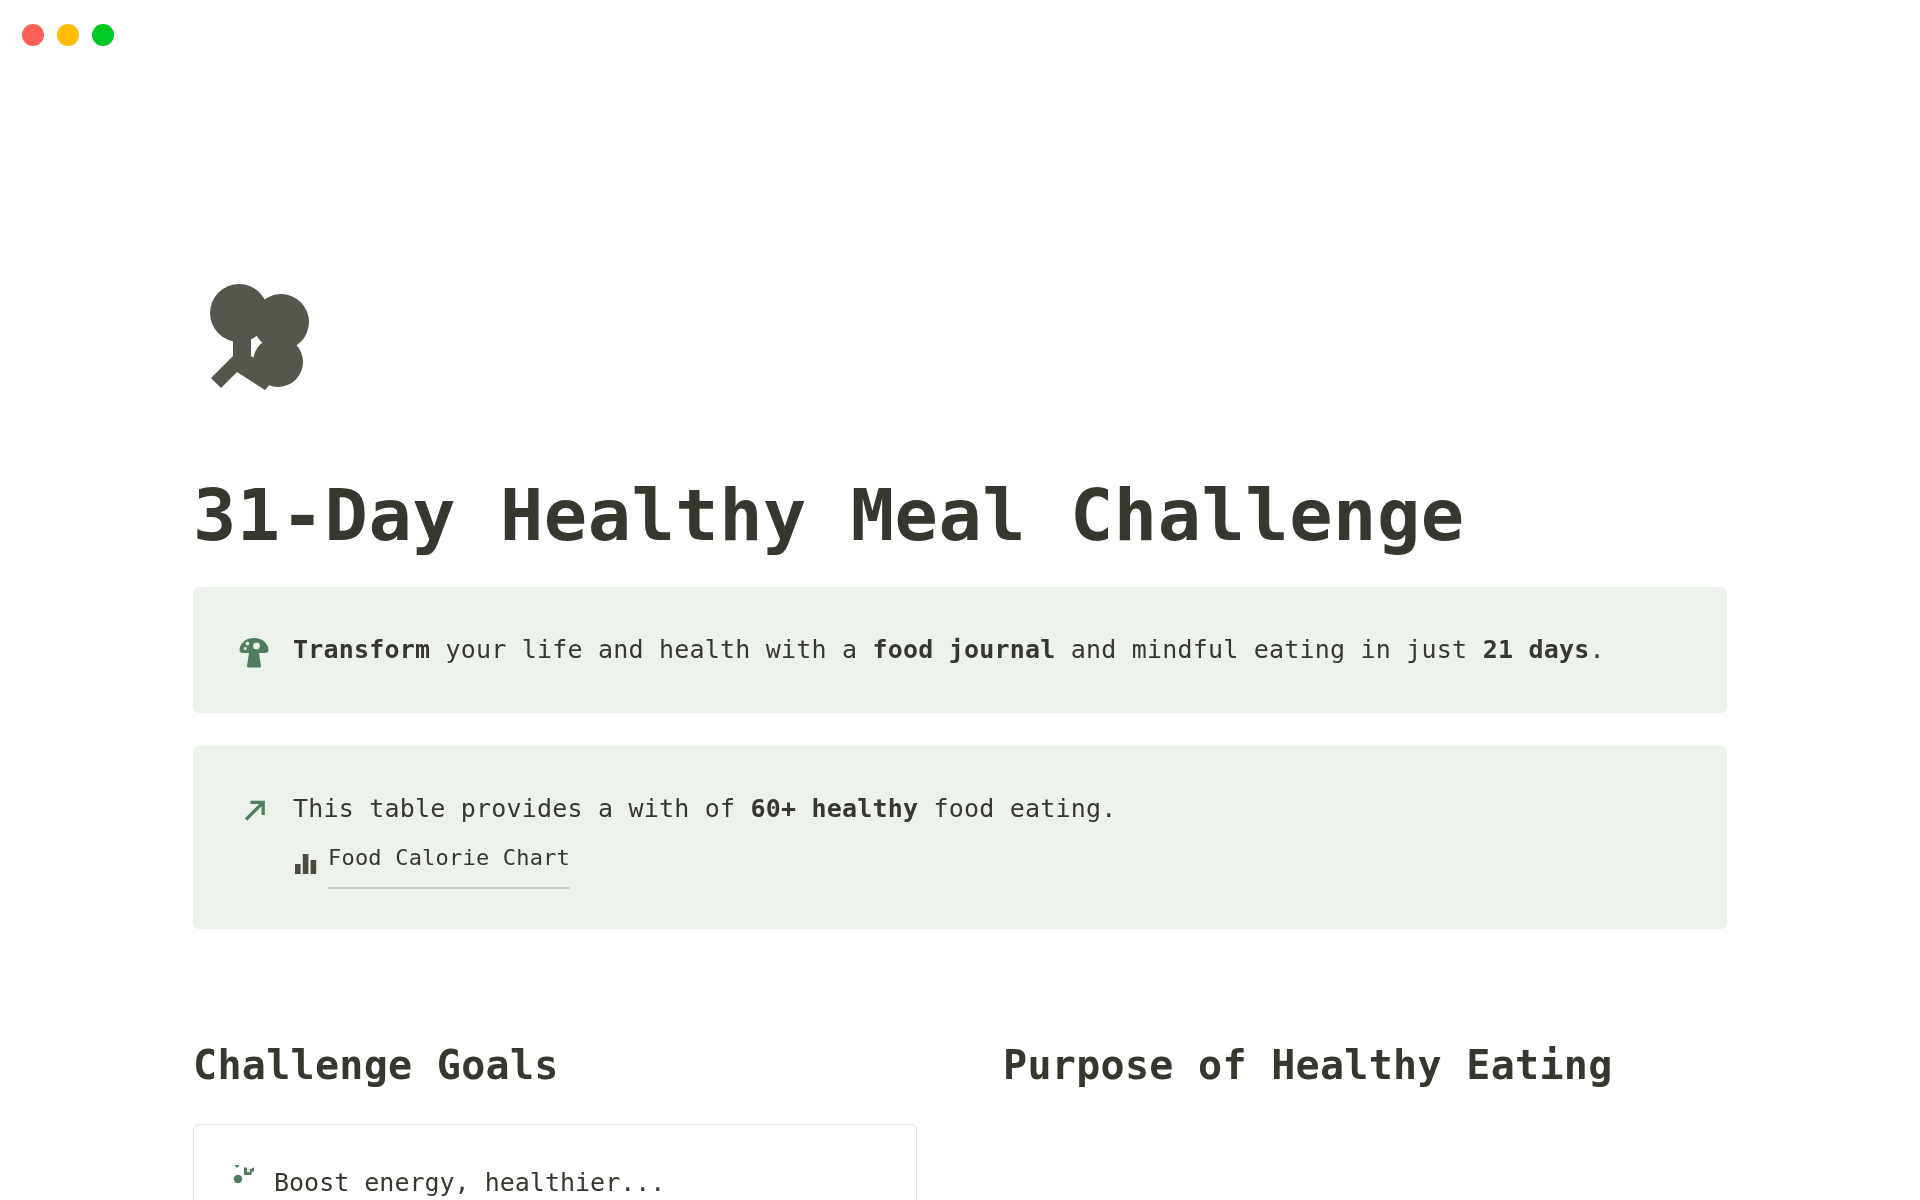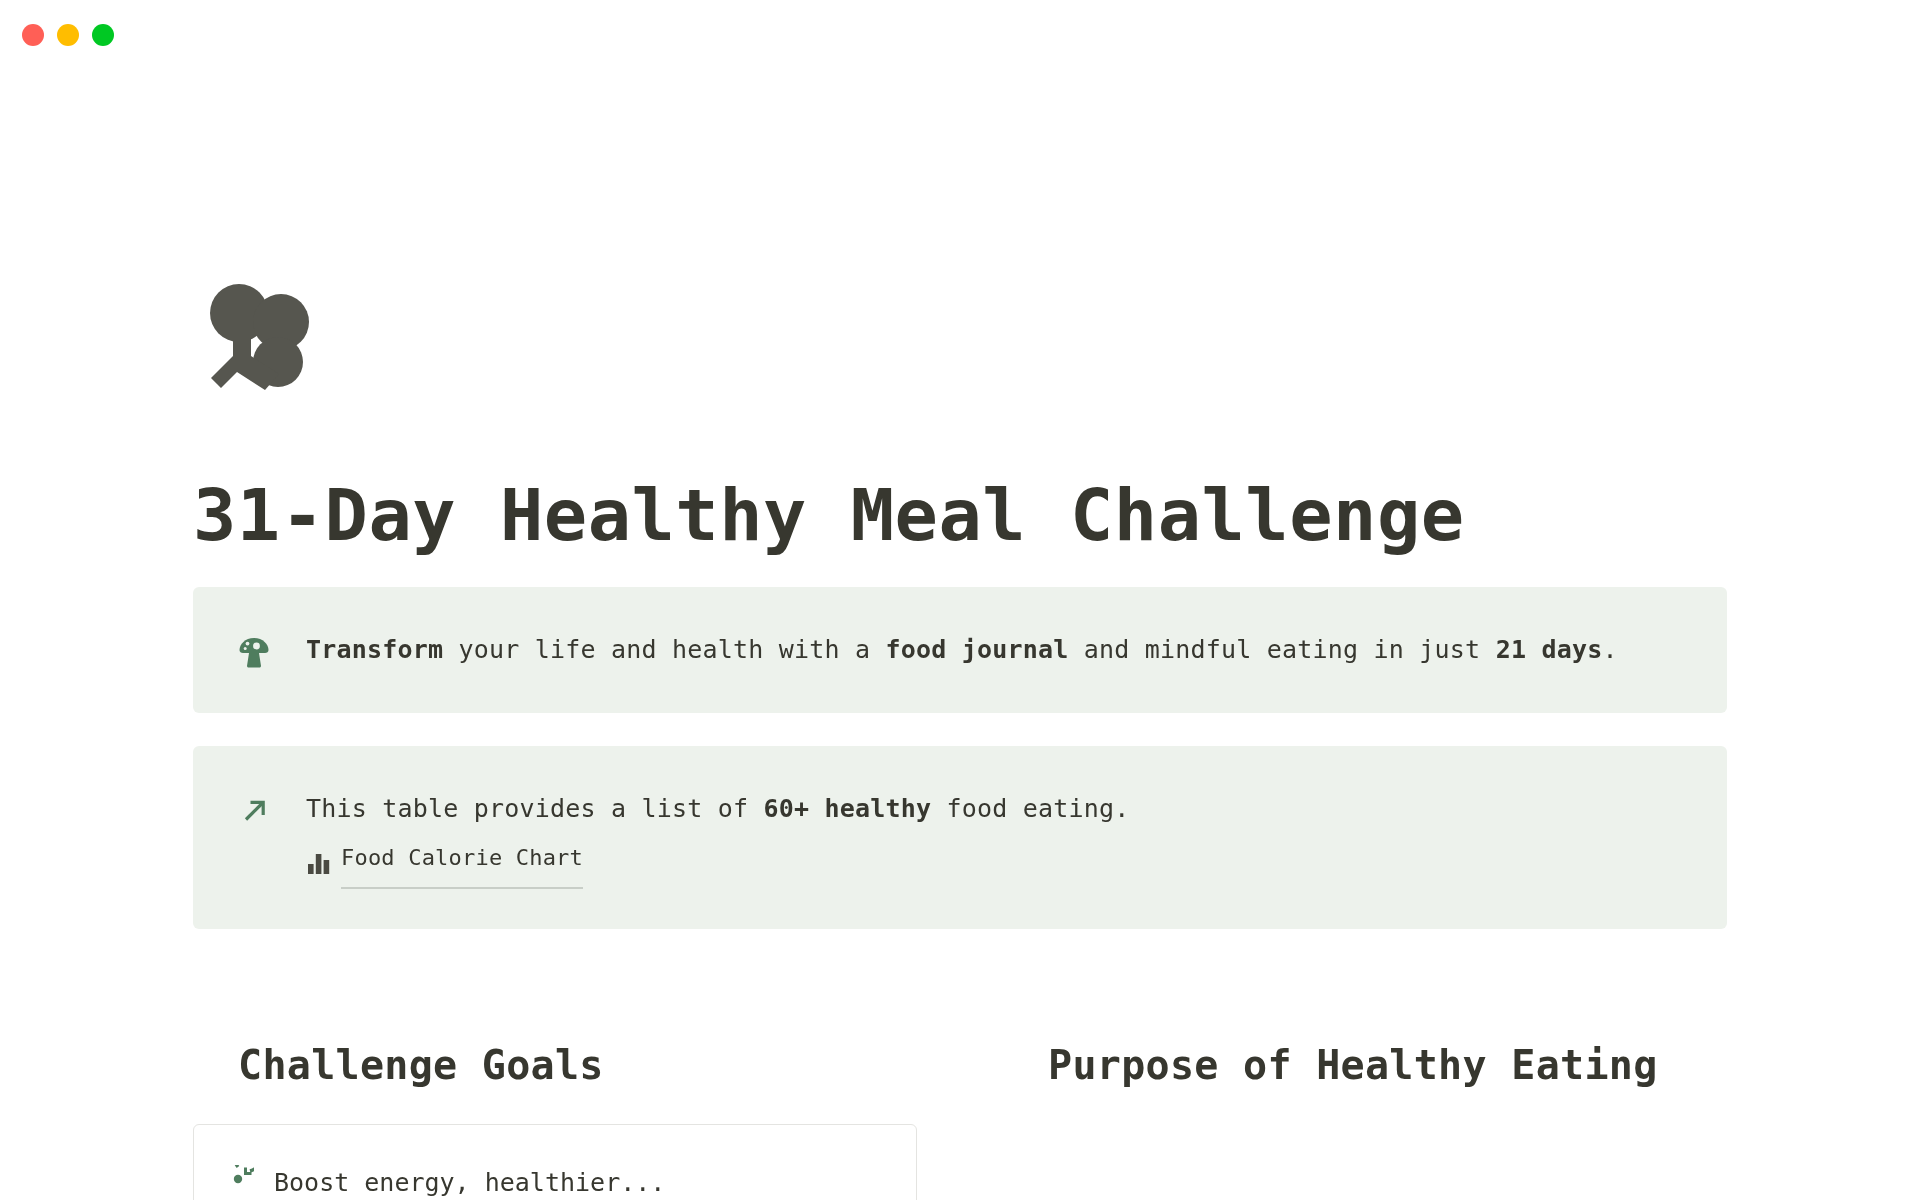--- a/index.html
+++ b/index.html
@@ -57,21 +57,21 @@
   }
 
   
   .callout {
     background: #edf2ec;
     border-radius: 6px;
     margin-top: 33px;
     padding: 40px 44px;
     display: flex;
     align-items: flex-start;
-    gap: 35px;
+    gap: 22px;
   }
   .callout-icon {
     flex: 0 0 auto;
     width: 34px;
     height: 34px;
     margin-top: 8px;
   }
   .callout-icon svg { display: block; }
   .callout-body {
     font-size: 25px;
@@ -109,21 +109,20 @@
     gap: 86px;
   }
   .col { flex: 1 1 0; min-width: 0; }
 
   .section-heading {
     font-size: 40px;
     font-weight: bold;
     line-height: 1.2;
     color: #37372f;
     letter-spacing: 0.3px;
-    margin-left: 45px;
   }
 
   .goal-card {
     margin-top: 35px;
     border: 1px solid #e4e4e1;
     border-radius: 6px;
     background: #ffffff;
     padding: 38px 30px 40px 30px;
     display: flex;
     align-items: flex-start;
@@ -184,21 +183,21 @@
   </div>
 
   <div class="callout">
     <div class="callout-icon">
       <svg viewBox="0 0 34 34" width="34" height="34" aria-hidden="true">
         <path d="M9 25.5 L25 9.5" stroke="#4f7d5e" stroke-width="3.2" fill="none"></path>
         <path d="M13.5 8.4 L26.2 8.4 L26.2 21.1" stroke="#4f7d5e" stroke-width="3.2" fill="none" stroke-linejoin="miter"></path>
       </svg>
     </div>
     <div class="callout-body">
-      <span>This table provides a list of </span><b>60+ healthy</b><span> food eating.</span>
+      <span>This table provides a with of </span><b>60+ healthy</b><span> food eating.</span>
       <div class="link-row">
         <span class="chart-glyph">
           <svg viewBox="0 0 26 26" width="26" height="26" aria-hidden="true">
             <rect x="2" y="14" width="5.6" height="10" fill="#4a4a42"></rect>
             <rect x="9.8" y="4" width="5.6" height="20" fill="#4a4a42"></rect>
             <rect x="17.6" y="10" width="5.6" height="14" fill="#4a4a42"></rect>
           </svg>
         </span>
         <a class="doc-link" href="#">Food Calorie Chart</a>
       </div>

